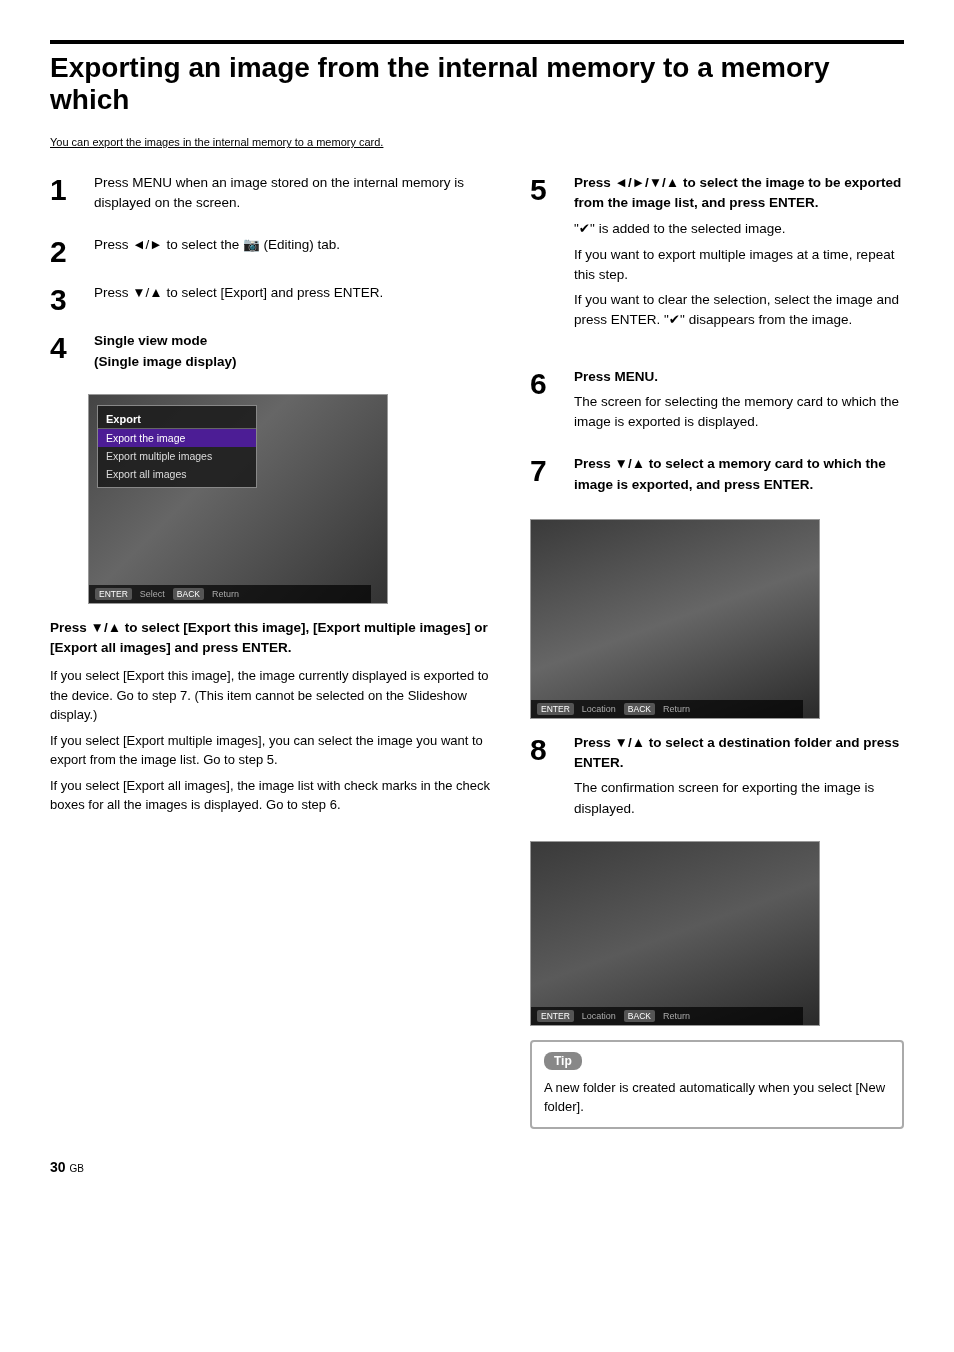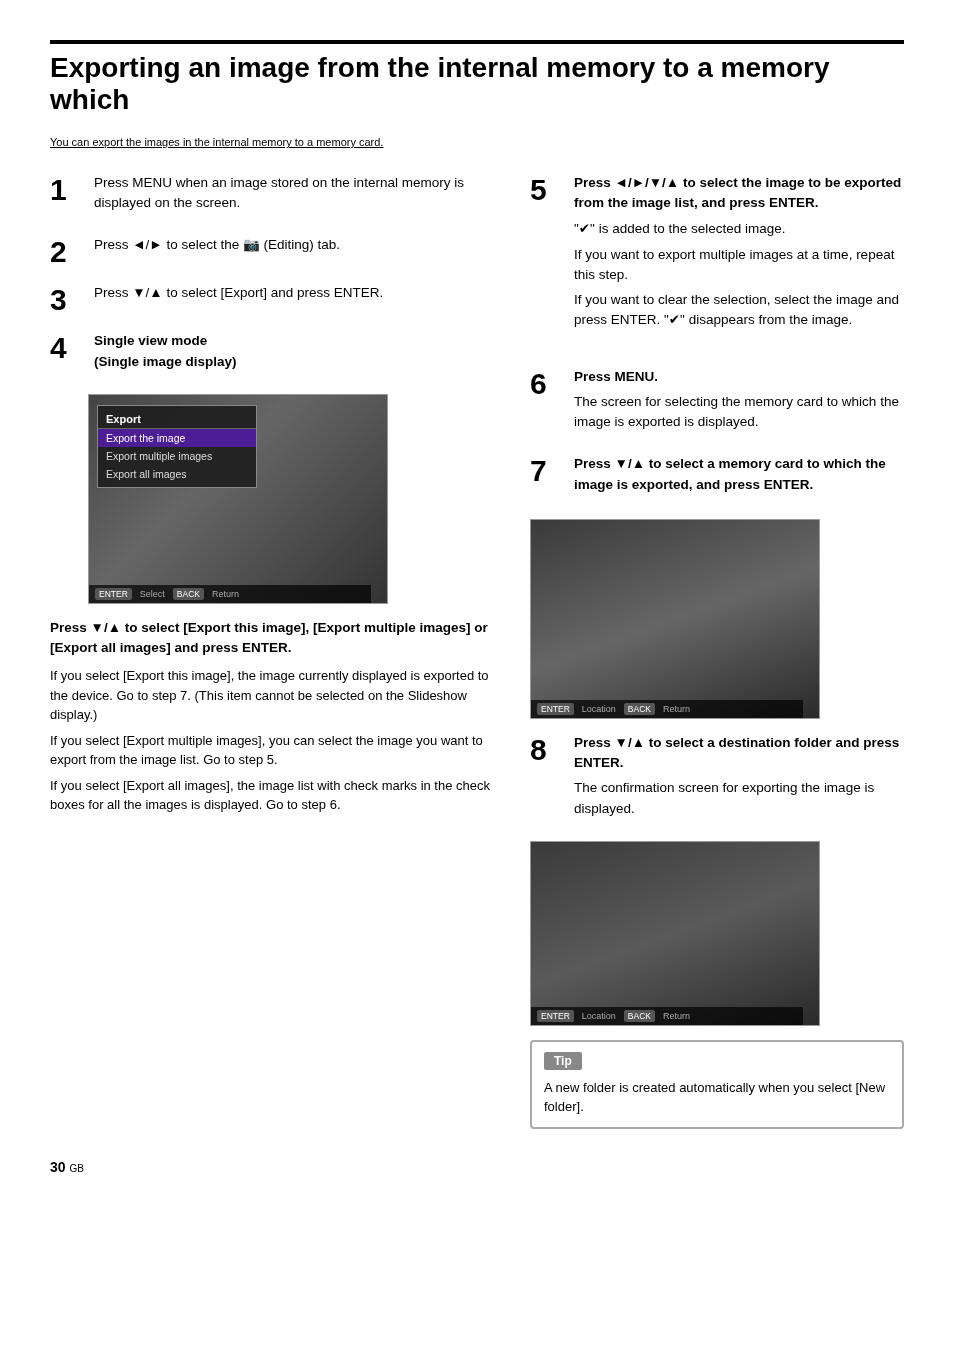--- a/index.html
+++ b/index.html
@@ -139,21 +139,21 @@
       margin-top: 12px;
     }
     .tip-header {
       background: #888;
       color: #fff;
       font-size: 12px;
       font-weight: bold;
       padding: 2px 10px;
       display: inline-block;
       margin-bottom: 8px;
-      border-radius: 2px;
+      border-radius: 8px;
     }
     .tip-text {
       font-size: 13px;
       line-height: 1.5;
     }
 
     .page-footer {
       margin-top: 30px;
       font-size: 12px;
       display: flex;

